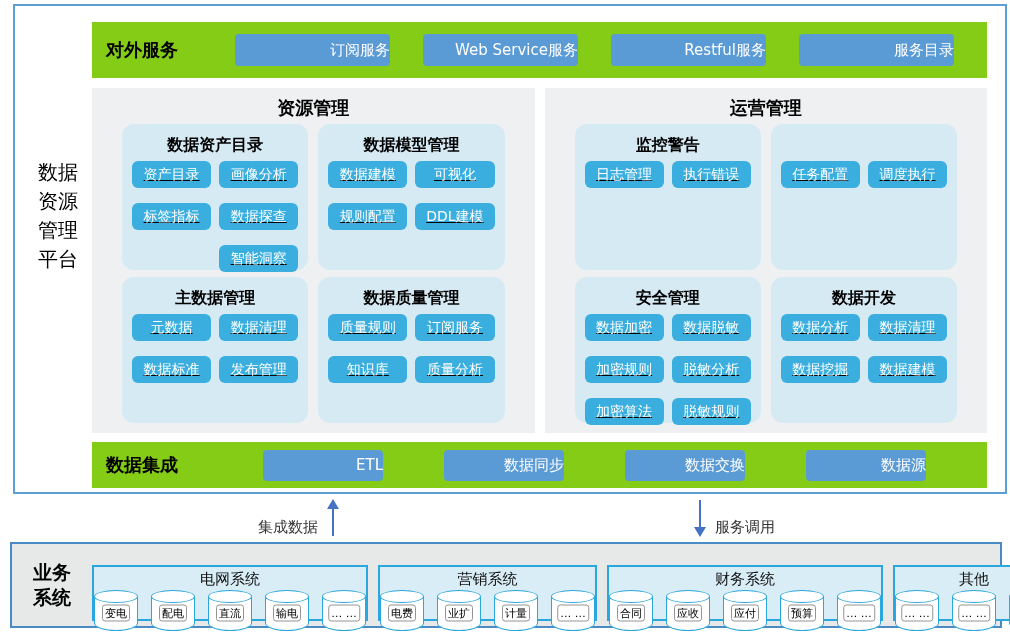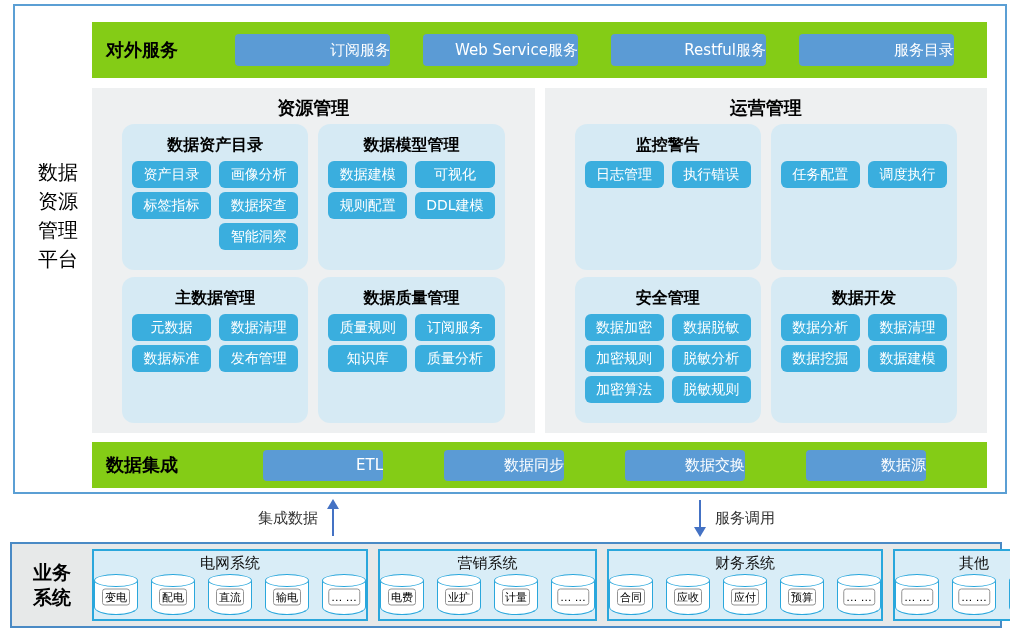--- a/index.html
+++ b/index.html
@@ -21,37 +21,37 @@
   .strip-ext { height:56px; }
   .strip-int { height:46px; margin-top:9px; }
   .strip-int .btn-blue { width:120px; height:31px; line-height:31px; }
 
   .panels-row { display:flex; gap:10px; margin-top:10px; height:345px; }
   .panel { flex:1; background:#eef0f1; padding-top:6px; }
   .panel-title { text-align:center; font-size:18px; font-weight:bold; height:30px; line-height:28px; }
   .cards { display:grid; grid-template-columns:1fr 1fr; gap:7px 10px; padding:0 30px; }
   .card { background:#d6eaf4; border-radius:12px; height:146px; padding:7px 10px 0; }
   .card-title { text-align:center; font-size:16px; font-weight:bold; height:30px; line-height:27px; }
-  .card-btns { display:grid; grid-template-columns:1fr 1fr; gap:4px 8px; }
+  .card-btns { display:grid; grid-template-columns:1fr 1fr; gap:15px 8px;text-decoration:underline; }
   .btn-cyan { background:#3aaede; color:#fff; border-radius:6px; height:27px; line-height:27px;
               text-align:center; font-size:14px; white-space:nowrap; cursor:pointer; }
   .c2 { grid-column:2; }
 
   
   .arrow-zone { position:absolute; left:0; top:494px; width:100%; height:48px; }
-  .flow { position:absolute; display:flex; align-items:center; gap:8px; font-size:15px; color:#333; }
+  .flow { position:absolute; display:flex; align-items:flex-end; gap:8px; font-size:15px; color:#333; }
   .flow-in { left:258px; top:5px; }
   .flow-out { left:693px; top:5px; }
 
   
   .business-box { position:absolute; left:10px; top:542px; width:992px; height:86px;
                   background:#e7e9e9; border:2px solid #4a8ac5; display:flex; align-items:center; }
   .biz-label { width:80px; flex:none; text-align:center; font-weight:bold; font-size:19px; line-height:25px; }
   .biz-groups { flex:1; display:flex; gap:10px; padding-right:10px; height:72px; }
-  .group { background:#d9edf7; border:2px solid #2aa7dc; padding-top:1px; }
+  .group { background:#d9edf7; border:2px solid #2aa7dc; padding-top:1px;margin-top:16px; }
   .group-title { text-align:center; font-size:15px; height:22px; line-height:22px; color:#111; }
   .cyl-row { display:flex; justify-content:center; gap:13px; }
   .cylinder { position:relative; width:44px; height:42px; }
   .cyl-body { position:absolute; left:0; top:7px; width:100%; height:34px; background:#fff;
               border:1.5px solid #2aa7dc; border-top:none; border-radius:0 0 22px 22px / 0 0 8px 8px; }
   .cyl-top { position:absolute; left:0; top:0; width:100%; height:13px; background:#fff;
              border:1.5px solid #2aa7dc; border-radius:50%; }
   .cyl-label { position:absolute; left:50%; top:23px; transform:translate(-50%,-50%); background:#fff;
                border:1px solid #949494; border-radius:3px; font-size:11px; line-height:15px;
                padding:0 2px; white-space:nowrap; z-index:2; }

